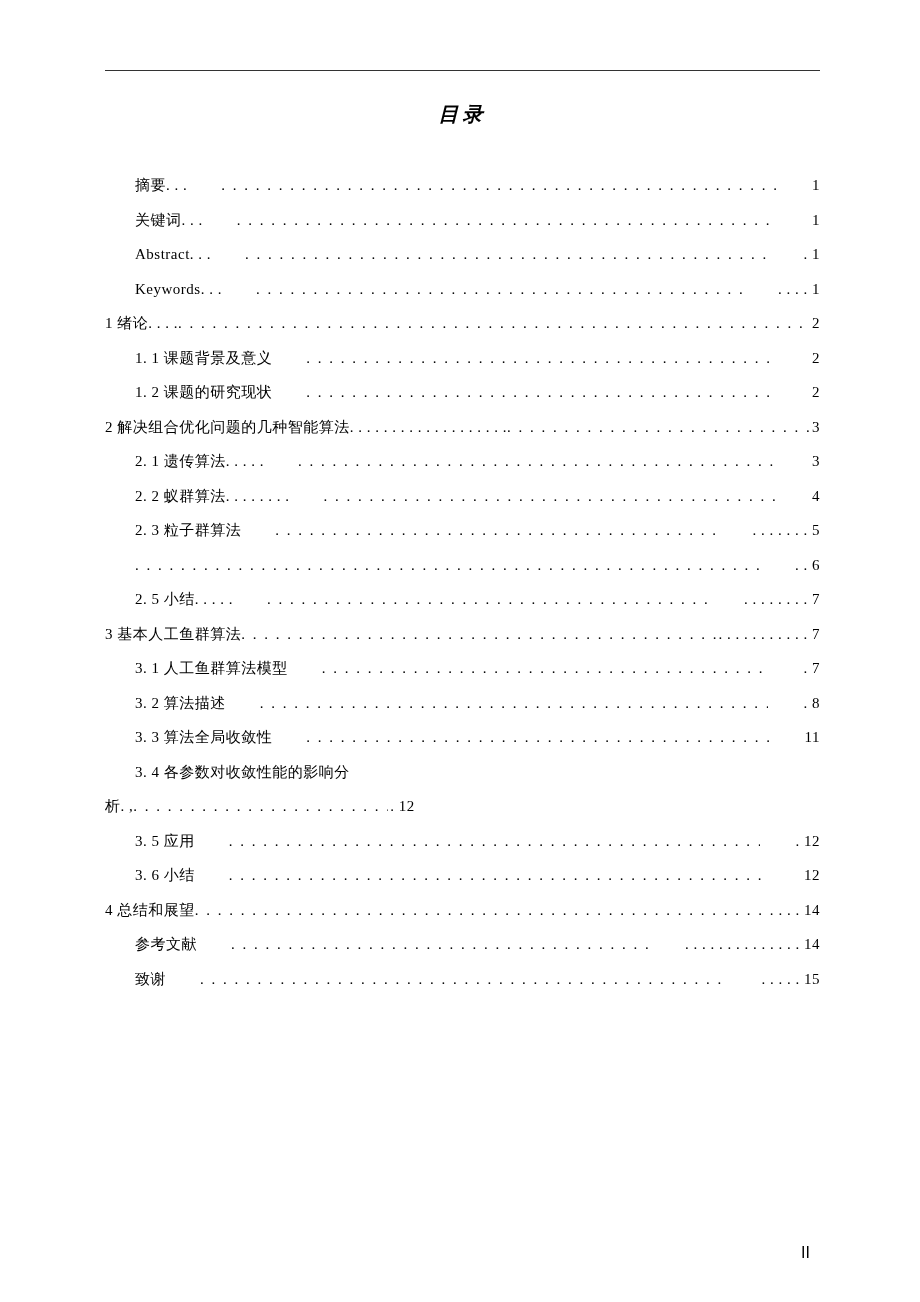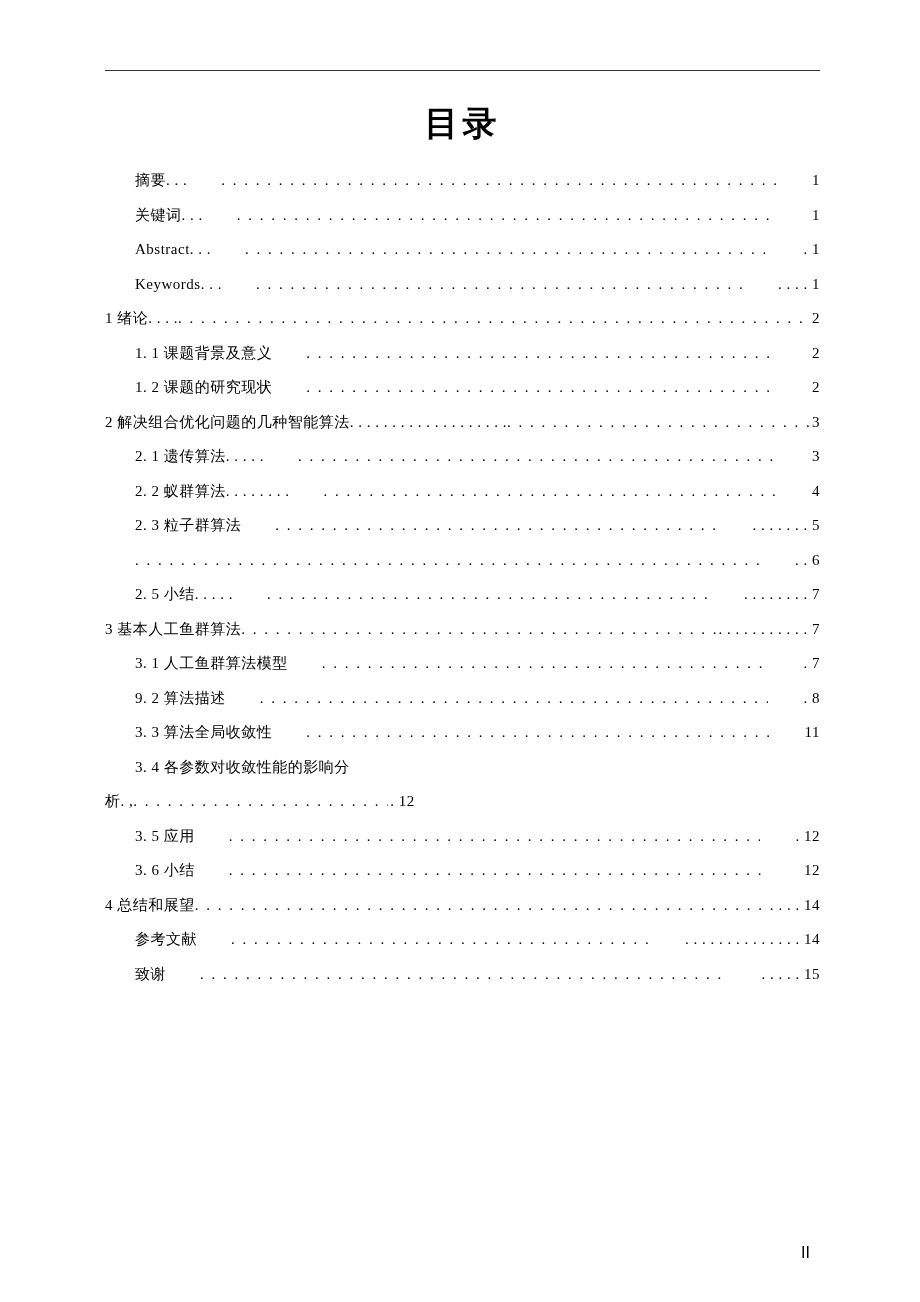--- a/index.html
+++ b/index.html
@@ -13,24 +13,25 @@
     }
     .page {
       padding: 70px 100px 40px 105px;
     }
     .top-rule {
       border-top: 1px solid #333;
       margin-bottom: 30px;
     }
     .title {
       text-align: center;
-      font-size: 34px;
+      font-size: 20px;
       font-weight: bold;
-      margin-bottom: 16px;
+      margin-bottom: 40px;
       letter-spacing: 4px;
+      font-style: italic;
     }
     .toc {
       font-size: 15px;
       line-height: 2.3;
       letter-spacing: 0.5px;
     }
     .toc-row {
       display: flex;
       white-space: nowrap;
       overflow: hidden;
@@ -133,21 +134,21 @@
         <span class="toc-label">3 基本人工鱼群算法</span>
         <span class="toc-dots">. . . . . . . . . . . . . . . . . . . . . . . . . . . . . . . . . . . . . . . . . . . . . . . . . . . . . . . . . . . . . . . . . . . . . . . . . . . . . . . . . . . . . . . . . . . . . . . . . . . .</span>
         <span class="toc-page"> . .  . . . . . . . . . 7</span>
       </div>
       <div class="toc-row level-2">
         <span class="toc-label">3. 1 人工鱼群算法模型</span>
         <span class="toc-dots">. . . . . . . . . . . . . . . . . . . . . . . . . . . . . . . . . . . . . . . . . . . . . . . . . . . . . . . . . . . . . . . . . . . . . . . . . . . . . . . . . . . . . . . . . . . . . . . . . . . .</span>
         <span class="toc-page"> . 7</span>
       </div>
       <div class="toc-row level-2">
-        <span class="toc-label">9. 2 算法描述</span>
+        <span class="toc-label">3. 2 算法描述</span>
         <span class="toc-dots">. . . . . . . . . . . . . . . . . . . . . . . . . . . . . . . . . . . . . . . . . . . . . . . . . . . . . . . . . . . . . . . . . . . . . . . . . . . . . . . . . . . . . . . . . . . . . . . . . . . .</span>
         <span class="toc-page"> . 8</span>
       </div>
       <div class="toc-row level-2">
         <span class="toc-label">3. 3 算法全局收敛性</span>
         <span class="toc-dots">. . . . . . . . . . . . . . . . . . . . . . . . . . . . . . . . . . . . . . . . . . . . . . . . . . . . . . . . . . . . . . . . . . . . . . . . . . . . . . . . . . . . . . . . . . . . . . . . . . . .</span>
         <span class="toc-page"> 11</span>
       </div>
       <div class="toc-row level-2">
         <span class="toc-label">3. 4 各参数对收敛性能的影响分</span>

